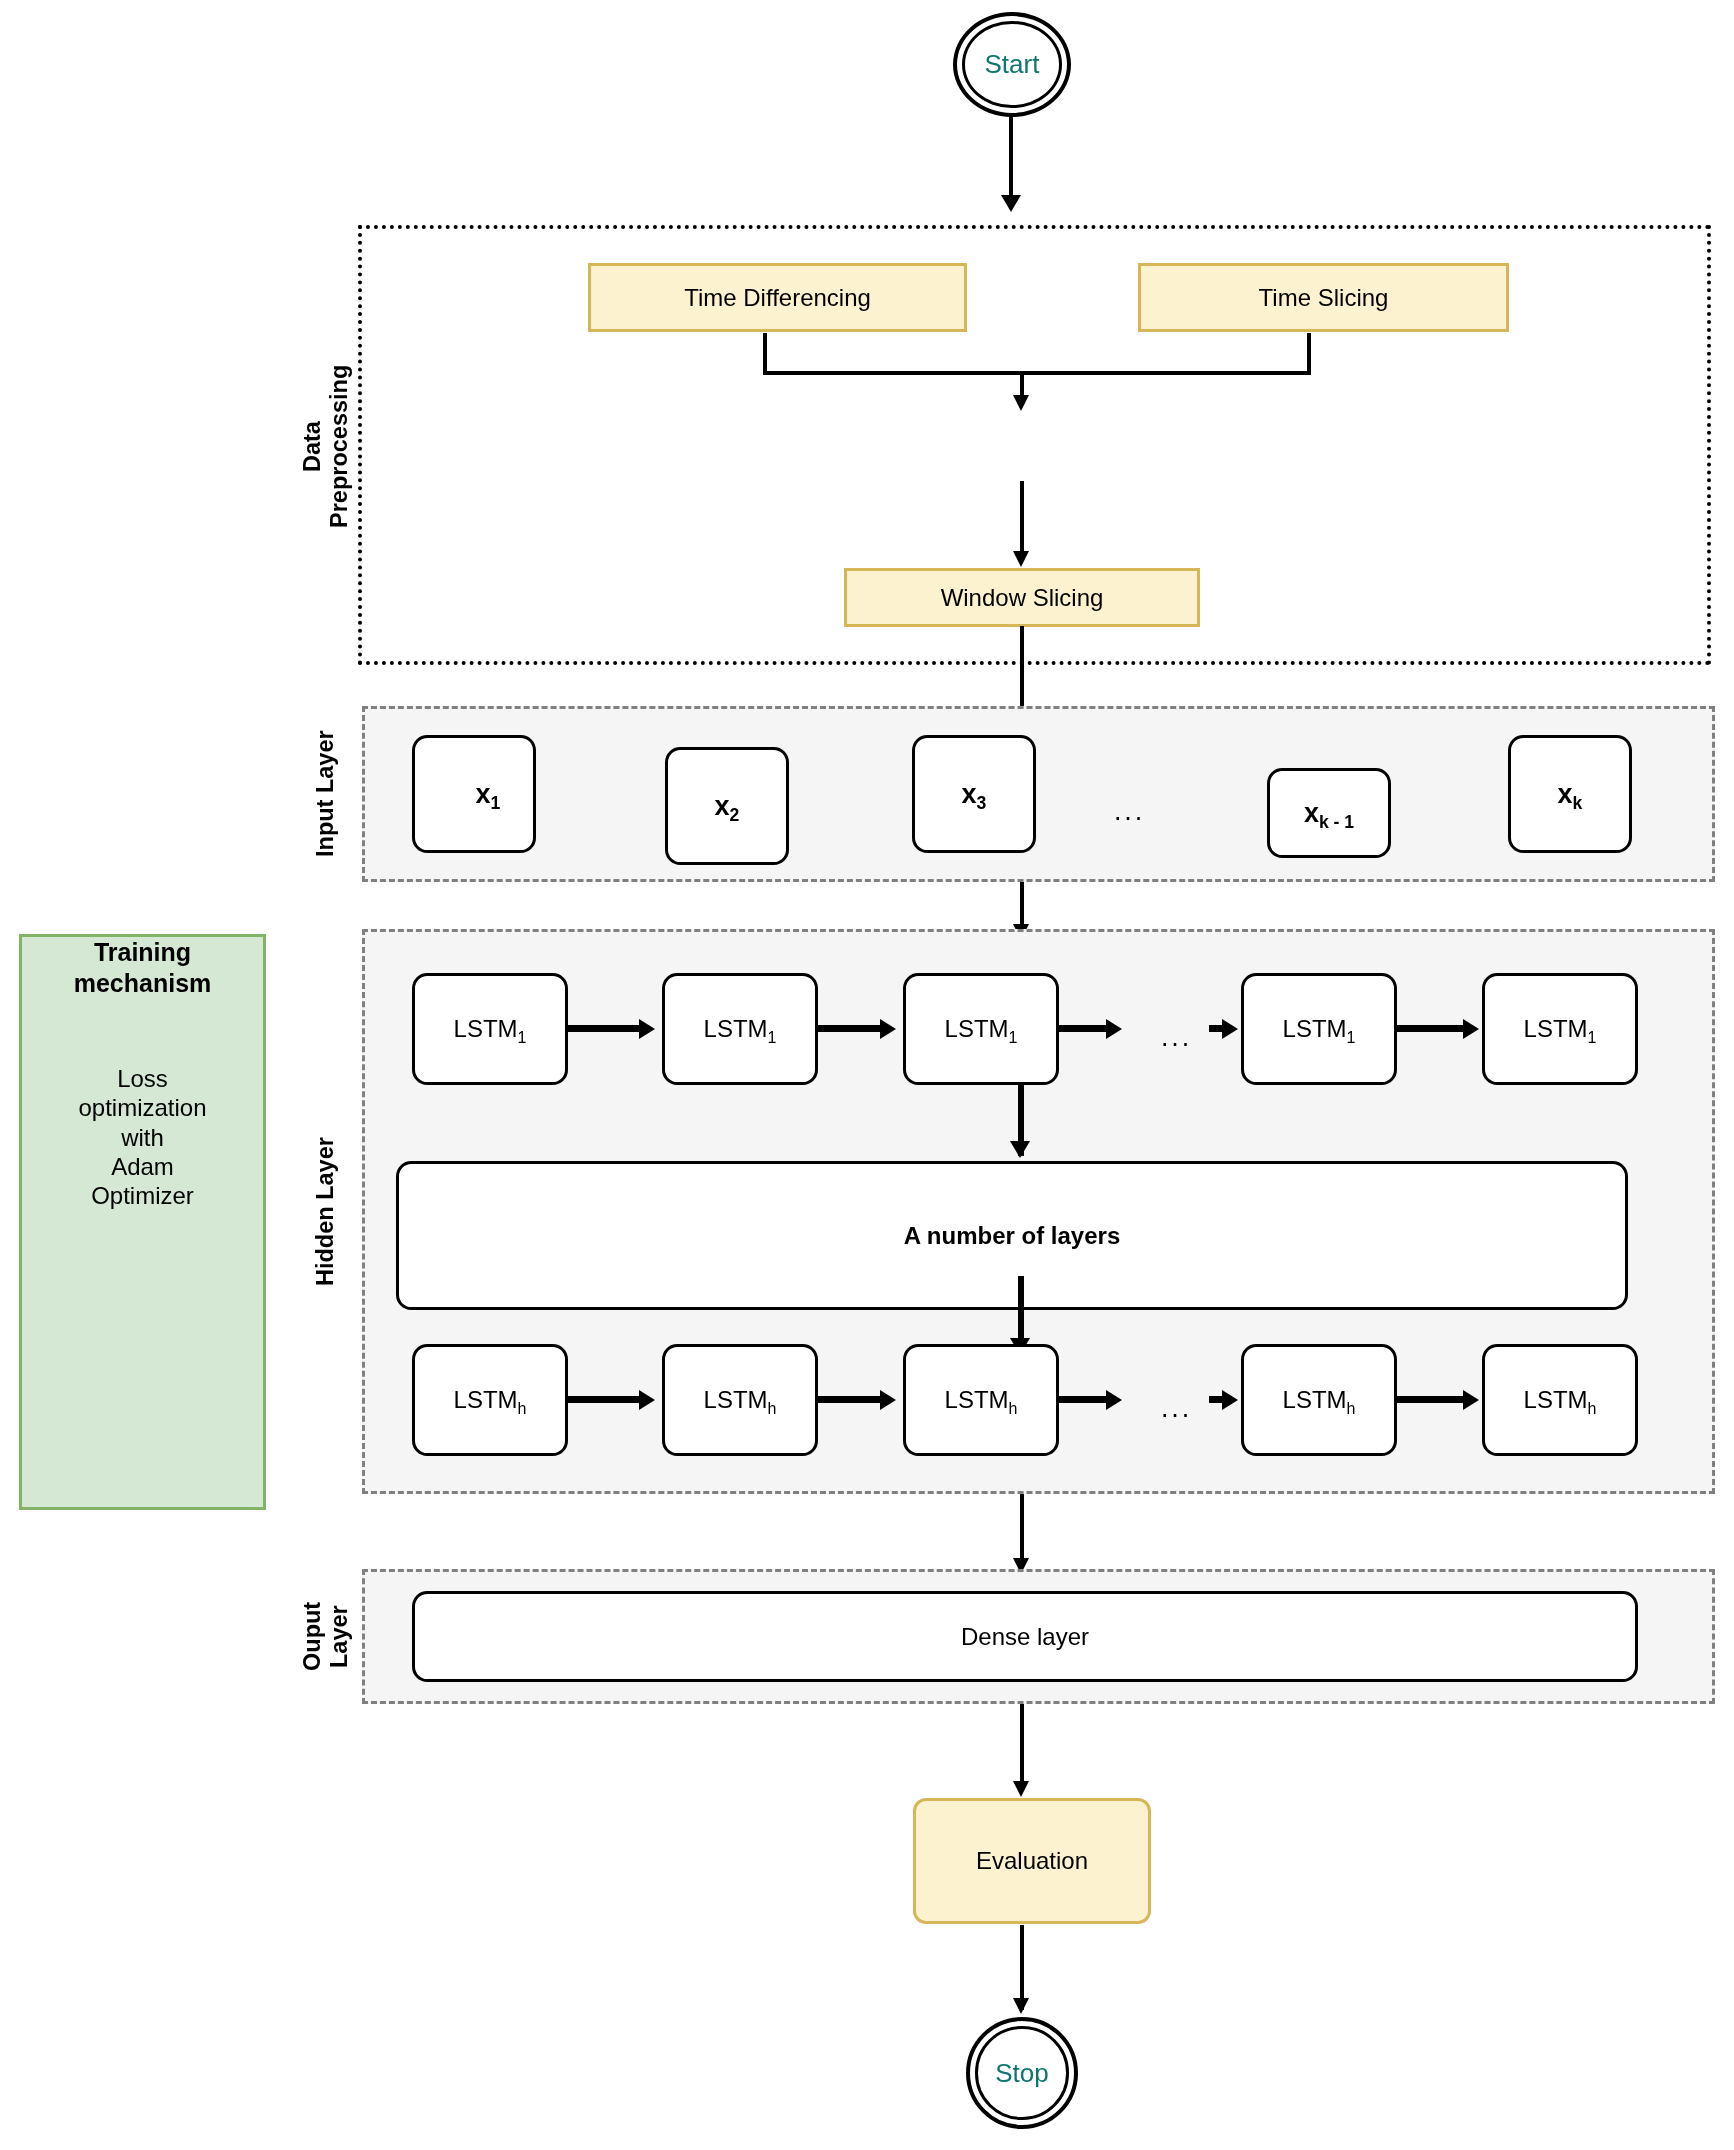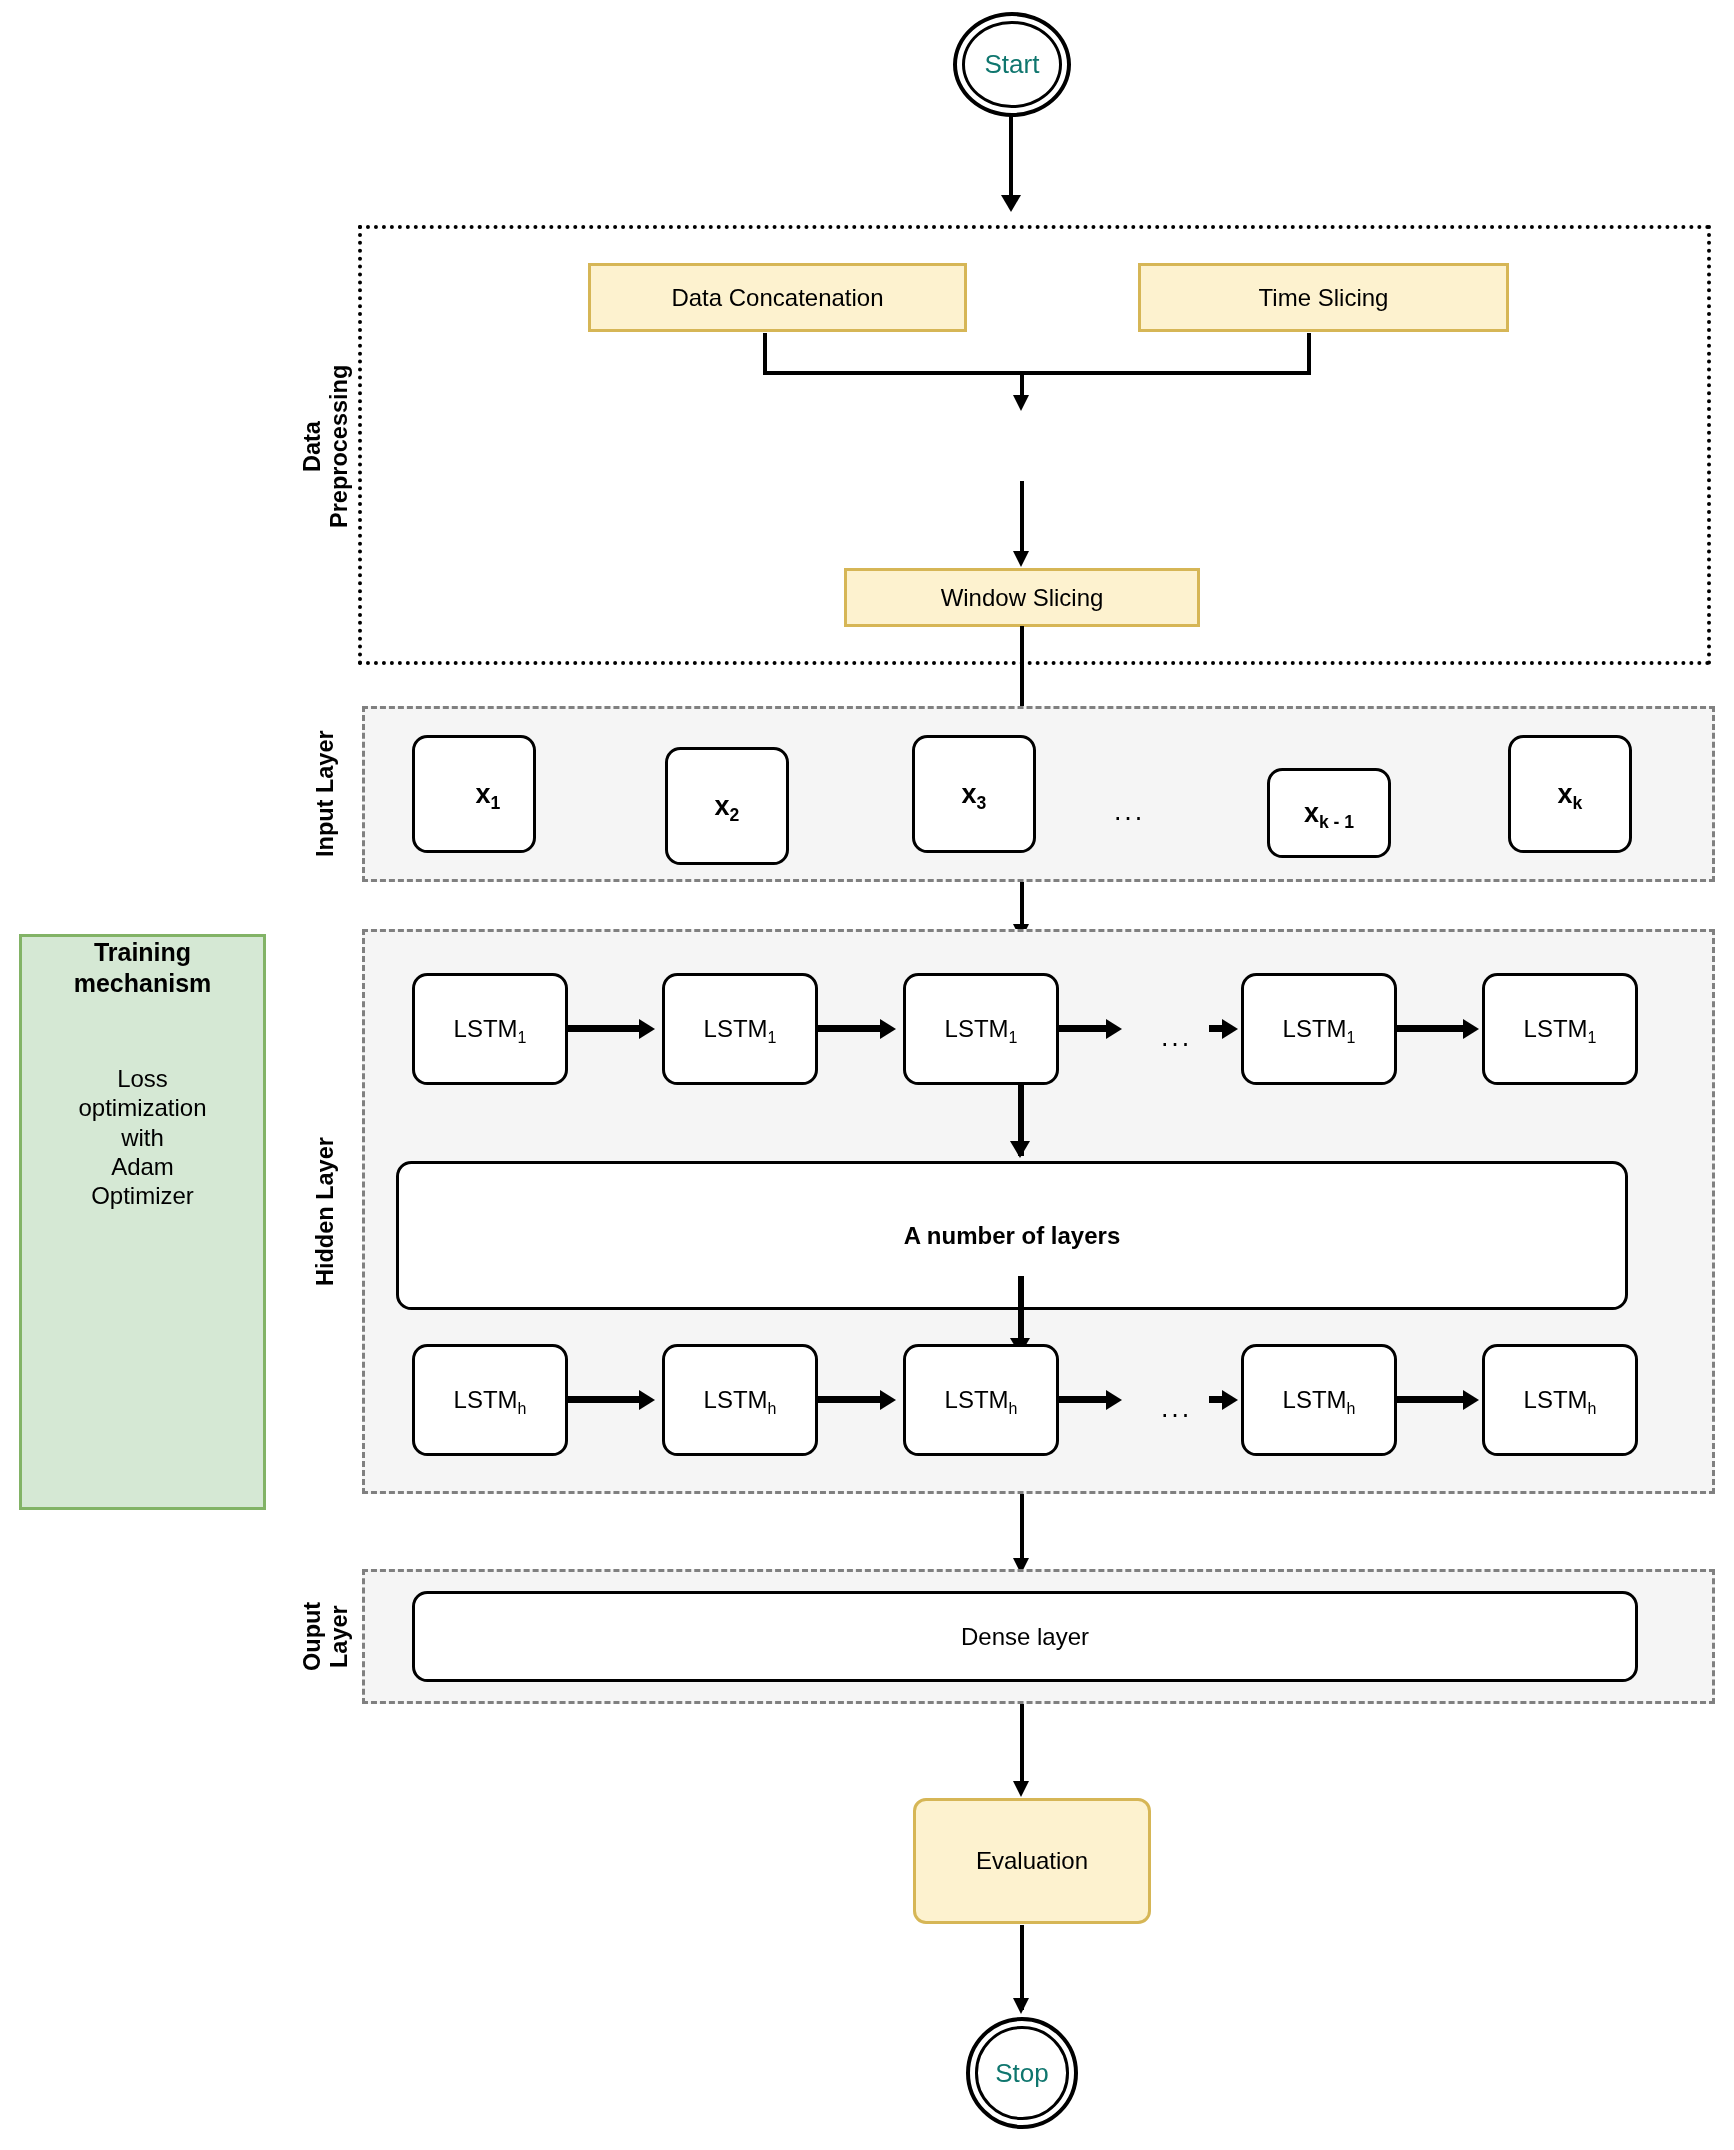--- a/index.html
+++ b/index.html
@@ -95,21 +95,21 @@
     </div>
   </div>
   <div class="abs vline" style="left:1009px;top:116px;width:3.5px;height:82px;"></div>
   <div class="abs arrow-down" style="left:1001px;top:195px;"></div>
 
   <div class="abs vlabel" style="left:293px;top:229px;width:65px;height:435px;">Data
 Preprocessing</div>
 
   <div class="abs sec-preproc" style="left:358px;top:225px;width:1353px;height:440px;"></div>
 
-  <div class="abs ybox" style="left:588px;top:263px;width:379px;height:69px;">Data Concatenation</div>
+  <div class="abs ybox" style="left:588px;top:263px;width:379px;height:69px;">Time Differencing</div>
 
   <div class="abs ybox" style="left:1138px;top:263px;width:371px;height:69px;">Time Slicing</div>
 
   <div class="abs vline" style="left:763px;top:333px;width:3.5px;height:41px;"></div>
   <div class="abs vline" style="left:1307px;top:333px;width:3.5px;height:41px;"></div>
   <div class="abs hline" style="left:763px;top:371px;width:548px;height:4.1px;"></div>
   <div class="abs vline" style="left:1020px;top:371px;width:3.5px;height:28px;"></div>
   <div class="abs arrow-down thin" style="left:1013px;top:395px;"></div>
 
 

